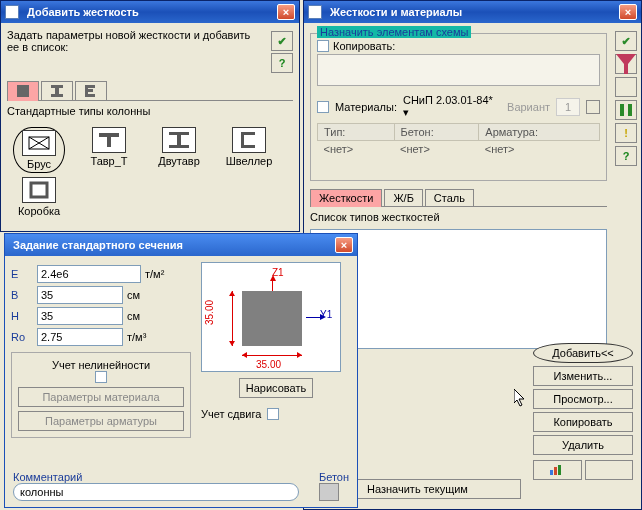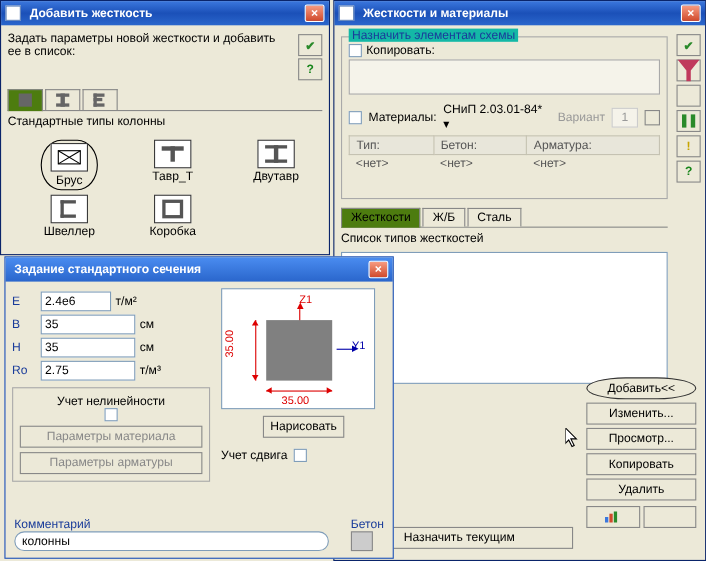--- a/index.html
+++ b/index.html
@@ -10,27 +10,27 @@
   .titlebar .close { width:18px; height:16px; background:linear-gradient(to bottom,#f79c82,#d04a2c); border:1px solid #fff; border-radius:2px; color:#fff; font-weight:bold; display:flex; align-items:center; justify-content:center; }
   .titlebar .appicon { width:14px; height:14px; background:#fff; border:1px solid #5a7fb8; margin-right:4px; }
 
   .window { position:absolute; background:#ece9d8; border:1px solid #0a246a; }
   .inner { padding:6px; }
 
   .helpbtn, .okbtn { width:22px; height:20px; border:1px solid #888; background:#ece9d8; display:flex; align-items:center; justify-content:center; margin:2px 0; }
 
   .tabstrip { display:flex; border-bottom:1px solid #888; margin-top:6px; }
   .tab { border:1px solid #888; border-bottom:none; padding:2px 8px; margin-right:2px; background:#ece9d8; display:flex; align-items:center; }
-  .tab.active { background:#4d7c0f; padding-bottom:3px; margin-bottom:-1px; }
+  .tab.active { background:#fca5a5; padding-bottom:3px; margin-bottom:-1px; }
   .tab svg { width:14px; height:14px; }
 
   .section-label { margin:4px 0 6px; }
 
   .icons-grid { display:flex; flex-wrap:wrap; gap:4px 18px; padding:4px 6px; }
-  .sect-icon { width:52px; display:flex; flex-direction:column; align-items:center;margin-left:24px; }
+  .sect-icon { width:52px; display:flex; flex-direction:column; align-items:center; }
   .sect-icon .box { width:34px; height:26px; border:1px solid #3a3a3a; background:#fff; display:flex; align-items:center; justify-content:center; }
   .sect-icon .lbl { margin-top:2px; text-align:center; }
   .sel-oval { border:1px solid #000; border-radius:50%/70%; padding:2px 4px; }
 
   .group { border:1px solid #a9a9a9; padding:6px; margin:4px 0; position:relative; }
   .group-title { position:absolute; top:-8px; left:6px; background:#14b8a6; padding:0 3px; color:#1a3c9a; }
 
   .field { display:flex; align-items:center; margin:3px 0; }
   .field label { width:26px; color:#1a3c9a; }
   .field input { height:18px; border:1px solid #7f9db9; padding:0 3px; background:#fff; }
@@ -266,21 +266,21 @@
 <div class="window" style="left:4px; top:233px; width:354px; height:275px; border-color:#1b50b8;">
   <div class="titlebar" style="background:linear-gradient(to bottom,#4a8cf0,#2a66cc);">
     <span class="title">Задание стандартного сечения</span>
     <span class="close">×</span>
   </div>
   <div class="inner" style="display:flex; gap:10px;">
 
     <div style="flex:1;">
       <div class="field">
         <label>E</label>
-        <input style="width: 64px;" value="2.4e6">
+        <input style="width: 104px;" value="2.4e6">
         <span class="unit">т/м²</span>
       </div>
       <div class="field">
         <label>B</label>
         <input style="width: 86px;" value="35">
         <span class="unit">см</span>
       </div>
       <div class="field">
         <label>H</label>
         <input style="width: 86px;" value="35">

